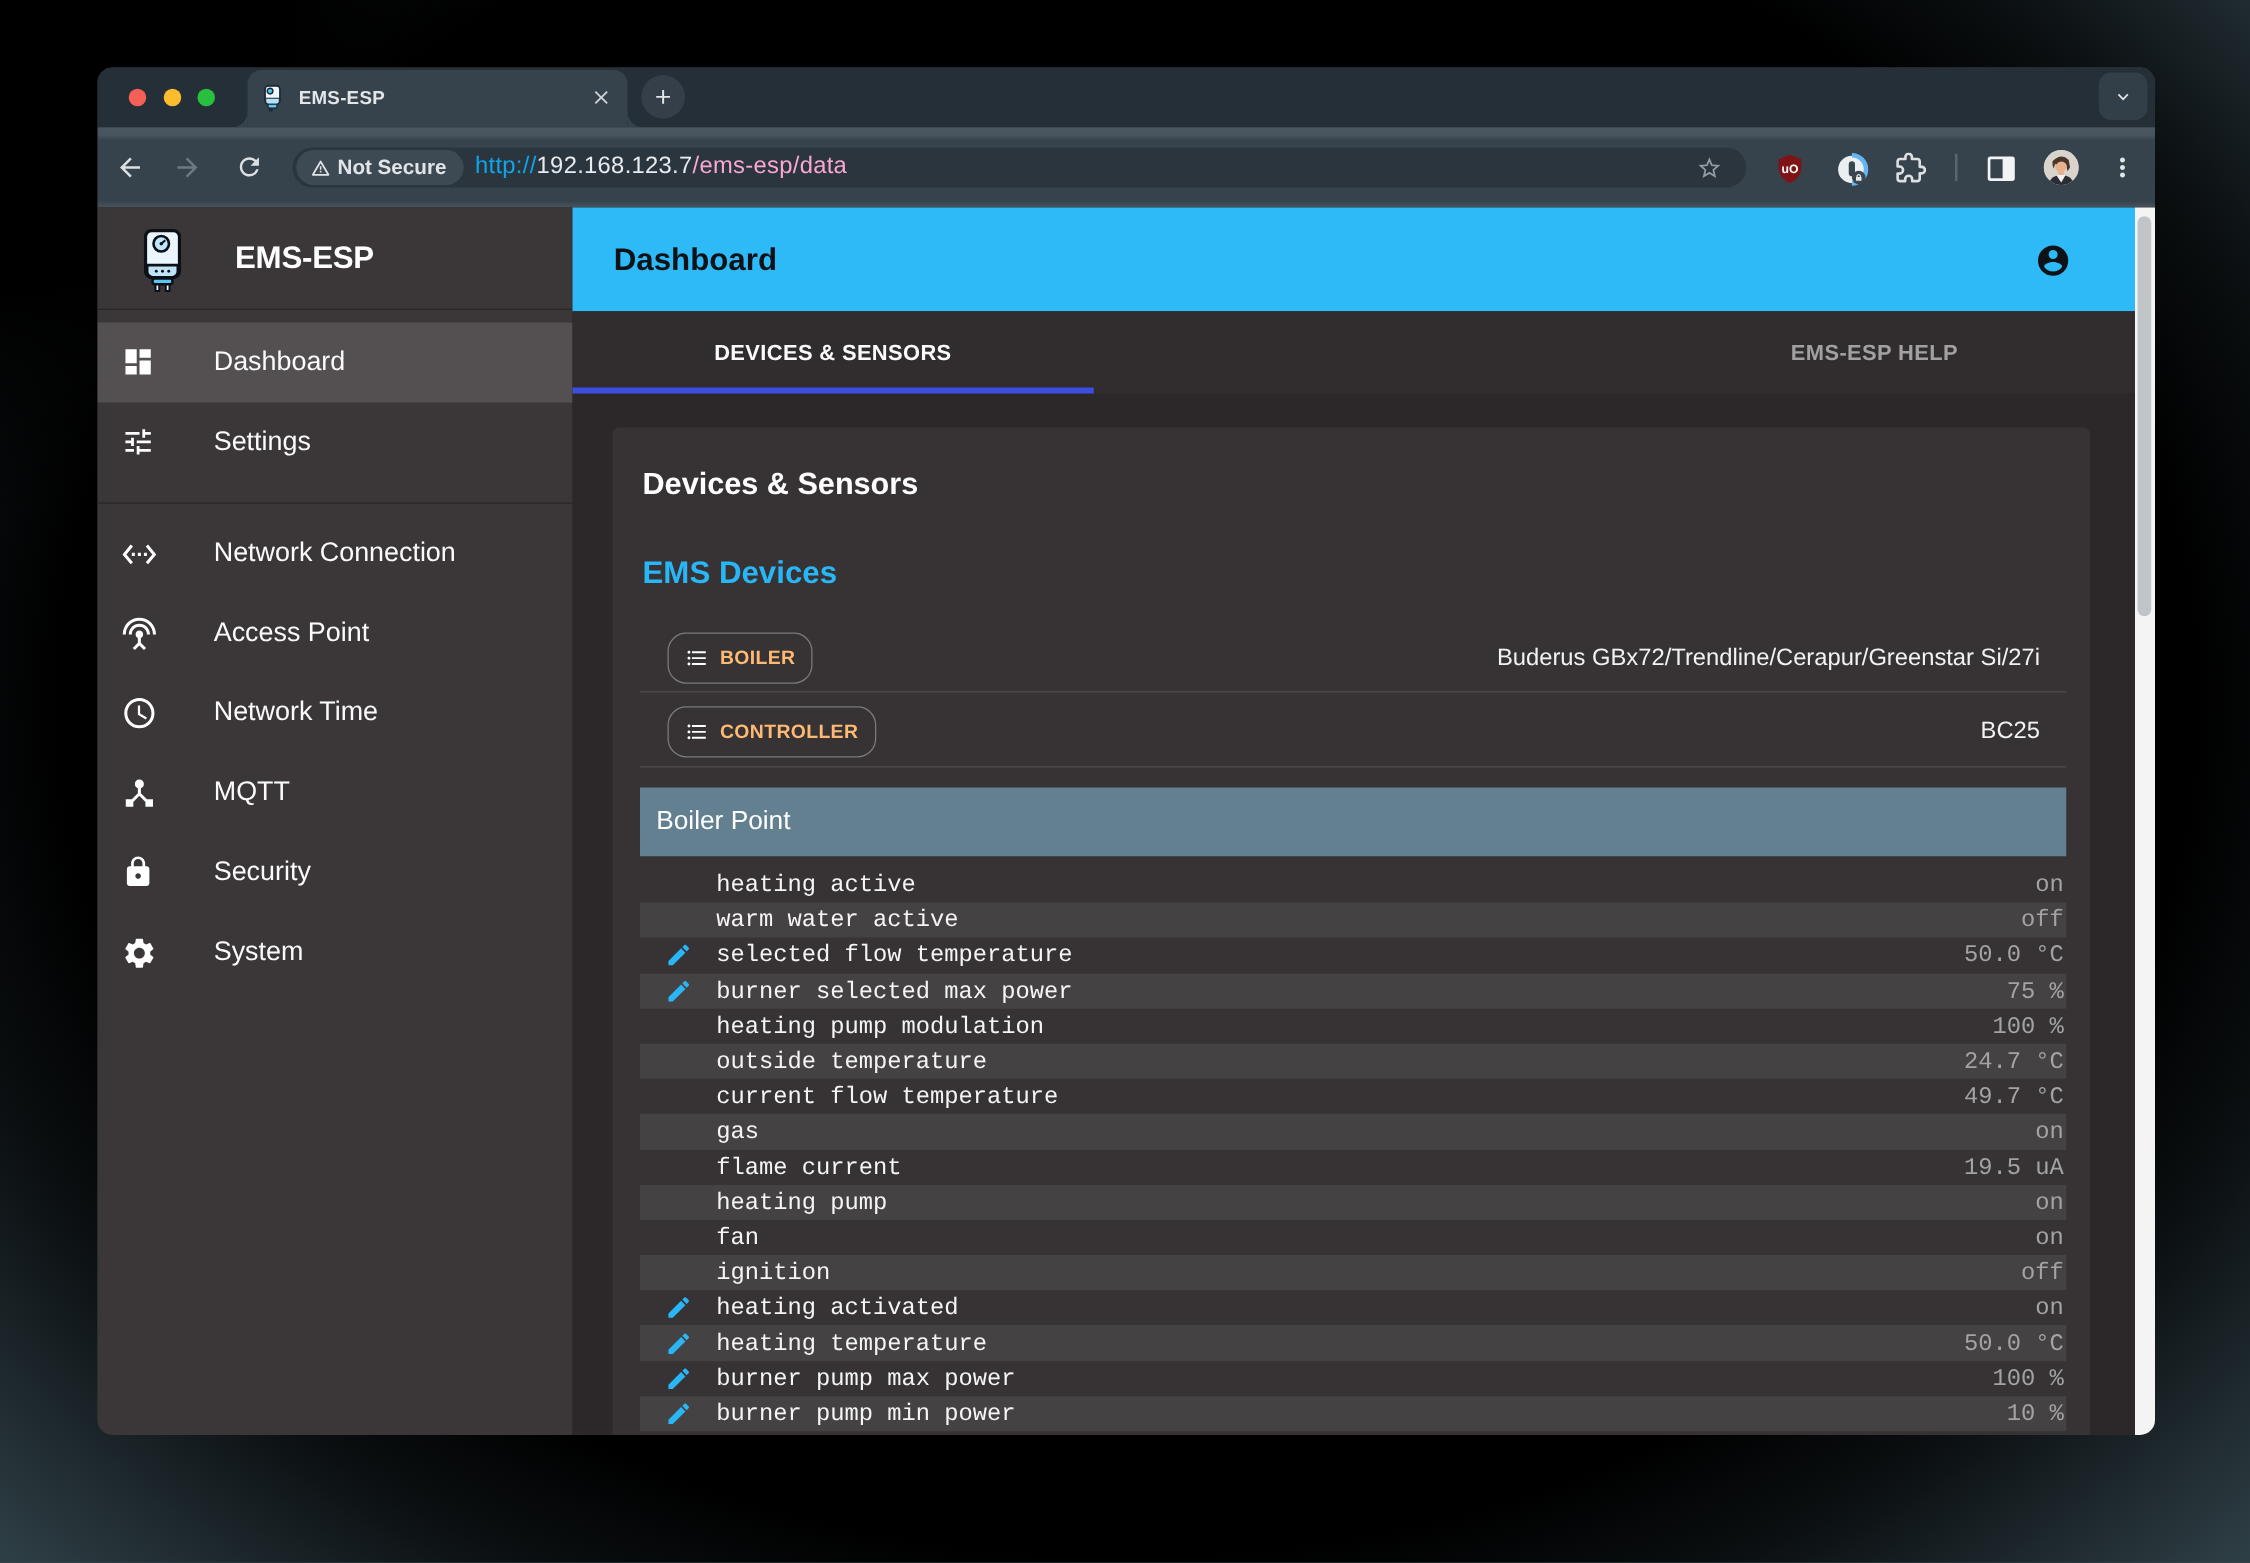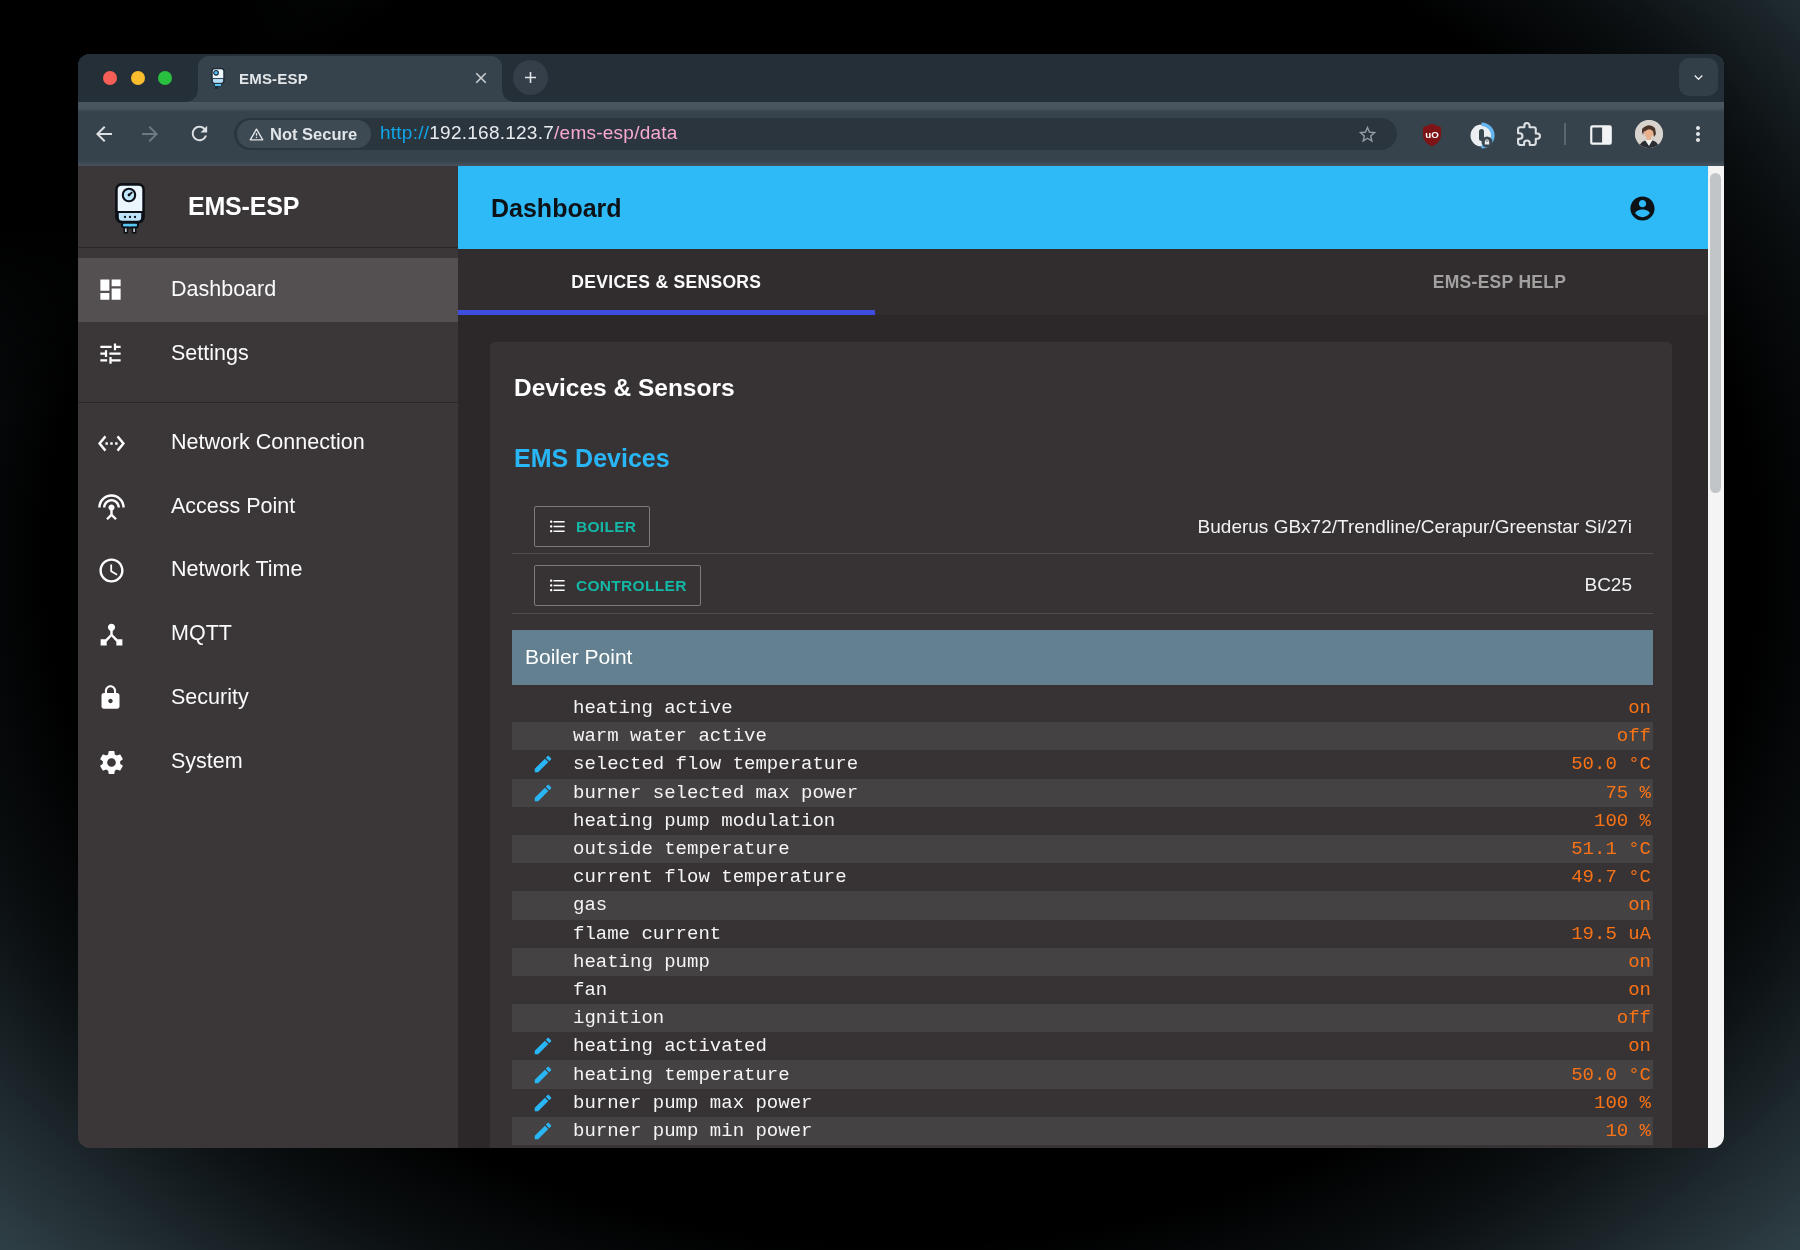--- a/index.html
+++ b/index.html
@@ -60,32 +60,32 @@
   .appbar svg { position:absolute; right:51px; top:28px; }
   .mtabs { position:absolute; left:0; top:83px; width:1250px; height:66px; background:#312d2e; }
   .mtab { position:absolute; top:0; width:416.6px; height:66px; text-align:center; line-height:66px;
     font-size:17.5px; font-weight:700; letter-spacing:.3px; color:#a3a0a0; }
   .mtab.on { color:#fbfbfb; }
   .indicator { position:absolute; left:0; top:61px; width:417px; height:5px; background:#3c4de0; }
   .content { position:absolute; left:0; top:149px; width:1250px; height:833px; background:#2c2829; overflow:hidden; }
   .card { position:absolute; left:32px; top:27px; width:1182px; height:900px; background:#373334; border-radius:5px; }
   .h1 { position:absolute; left:24px; top:32px; font-size:24.5px; font-weight:700; color:#fff; }
   .h2 { position:absolute; left:24px; top:102px; font-size:25px; font-weight:700; color:#29b6f6; }
-  .btn { position:absolute; left:44px; height:41px; border:1px solid #7b7b7b; border-radius:2px;
-    color:#14b8a6; font-size:15.5px; font-weight:700; letter-spacing:.3px; padding:0 13px 0 41px; line-height:39px; }
+  .btn { position:absolute; left:44px; height:41px; border:1px solid #7b7b7b; border-radius:15px;
+    color:#fdba74; font-size:15.5px; font-weight:700; letter-spacing:.3px; padding:0 13px 0 41px; line-height:39px; }
   .btn svg { position:absolute; left:13px; top:10px; }
   .rtext { position:absolute; right:40px; font-size:19px; color:#f2f2f2; }
   .cdiv { position:absolute; left:22px; width:1141px; height:1px; background:rgba(255,255,255,.13); }
   .thead { position:absolute; left:22px; top:288px; width:1141px; height:55px; background:#62808f; }
   .thead .t { position:absolute; left:13px; top:15px; font-size:21px; color:#fff; }
   .rows { position:absolute; left:22px; top:352px; width:1141px;font-family:Liberation Mono, monospace; }
   .row { position:relative; width:100%; height:28.2px; }
   .row.alt { background:#454243; }
   .row .l { position:absolute; left:61px; top:50%; transform:translateY(-50%); font-size:19px; color:#f5f5f5; }
-  .row .v { position:absolute; right:2px; top:50%; transform:translateY(-50%); font-size:19px; color:#f97316; }
+  .row .v { position:absolute; right:2px; top:50%; transform:translateY(-50%); font-size:19px; color:#a3a3a3; }
   .row svg.pen { position:absolute; left:20px; top:50%; margin-top:-11px; }
   .scrollbar { position:absolute; left:1250px; top:0; width:16px; height:100%; background:#f4f4f4; }
   .thumb { position:absolute; left:2px; top:7px; width:11px; height:320px; border-radius:6px; background:#c2c5c7; }
 </style>
 </head>
 <body>
 <div class="win">
 
   <div class="tabstrip">
     <div class="dot r"></div>
@@ -303,21 +303,21 @@
                 </svg>
                 <div class="l">burner selected max power</div>
                 <div class="v">75 %</div>
               </div>
           <div class="row">
                 <div class="l">heating pump modulation</div>
                 <div class="v">100 %</div>
               </div>
           <div class="row alt">
                 <div class="l">outside temperature</div>
-                <div class="v">51.1 °C</div>
+                <div class="v">24.7 °C</div>
               </div>
           <div class="row">
                 <div class="l">current flow temperature</div>
                 <div class="v">49.7 °C</div>
               </div>
           <div class="row alt">
                 <div class="l">gas</div>
                 <div class="v">on</div>
               </div>
           <div class="row">

